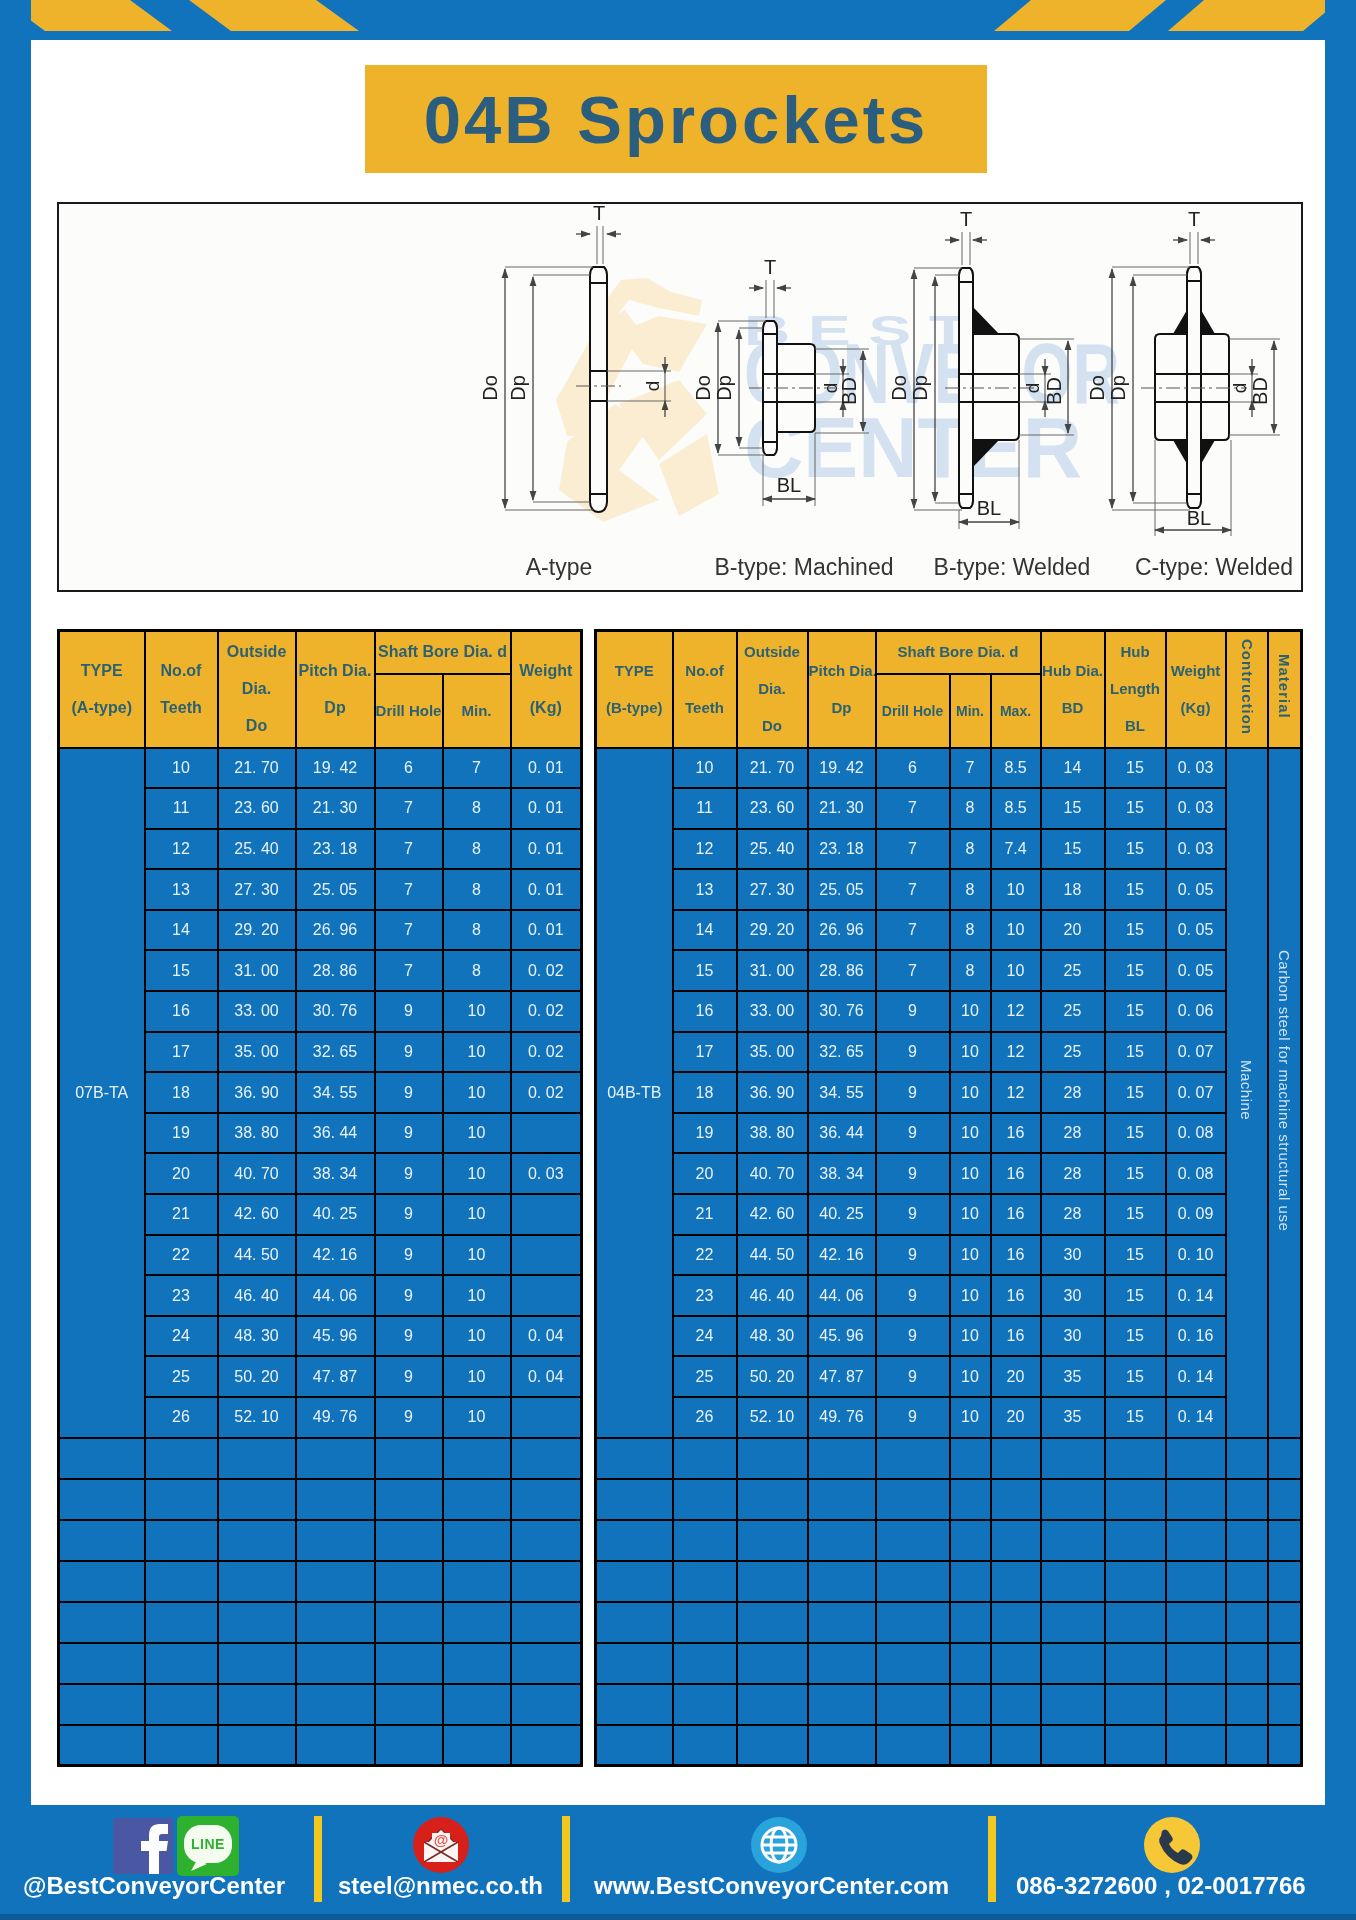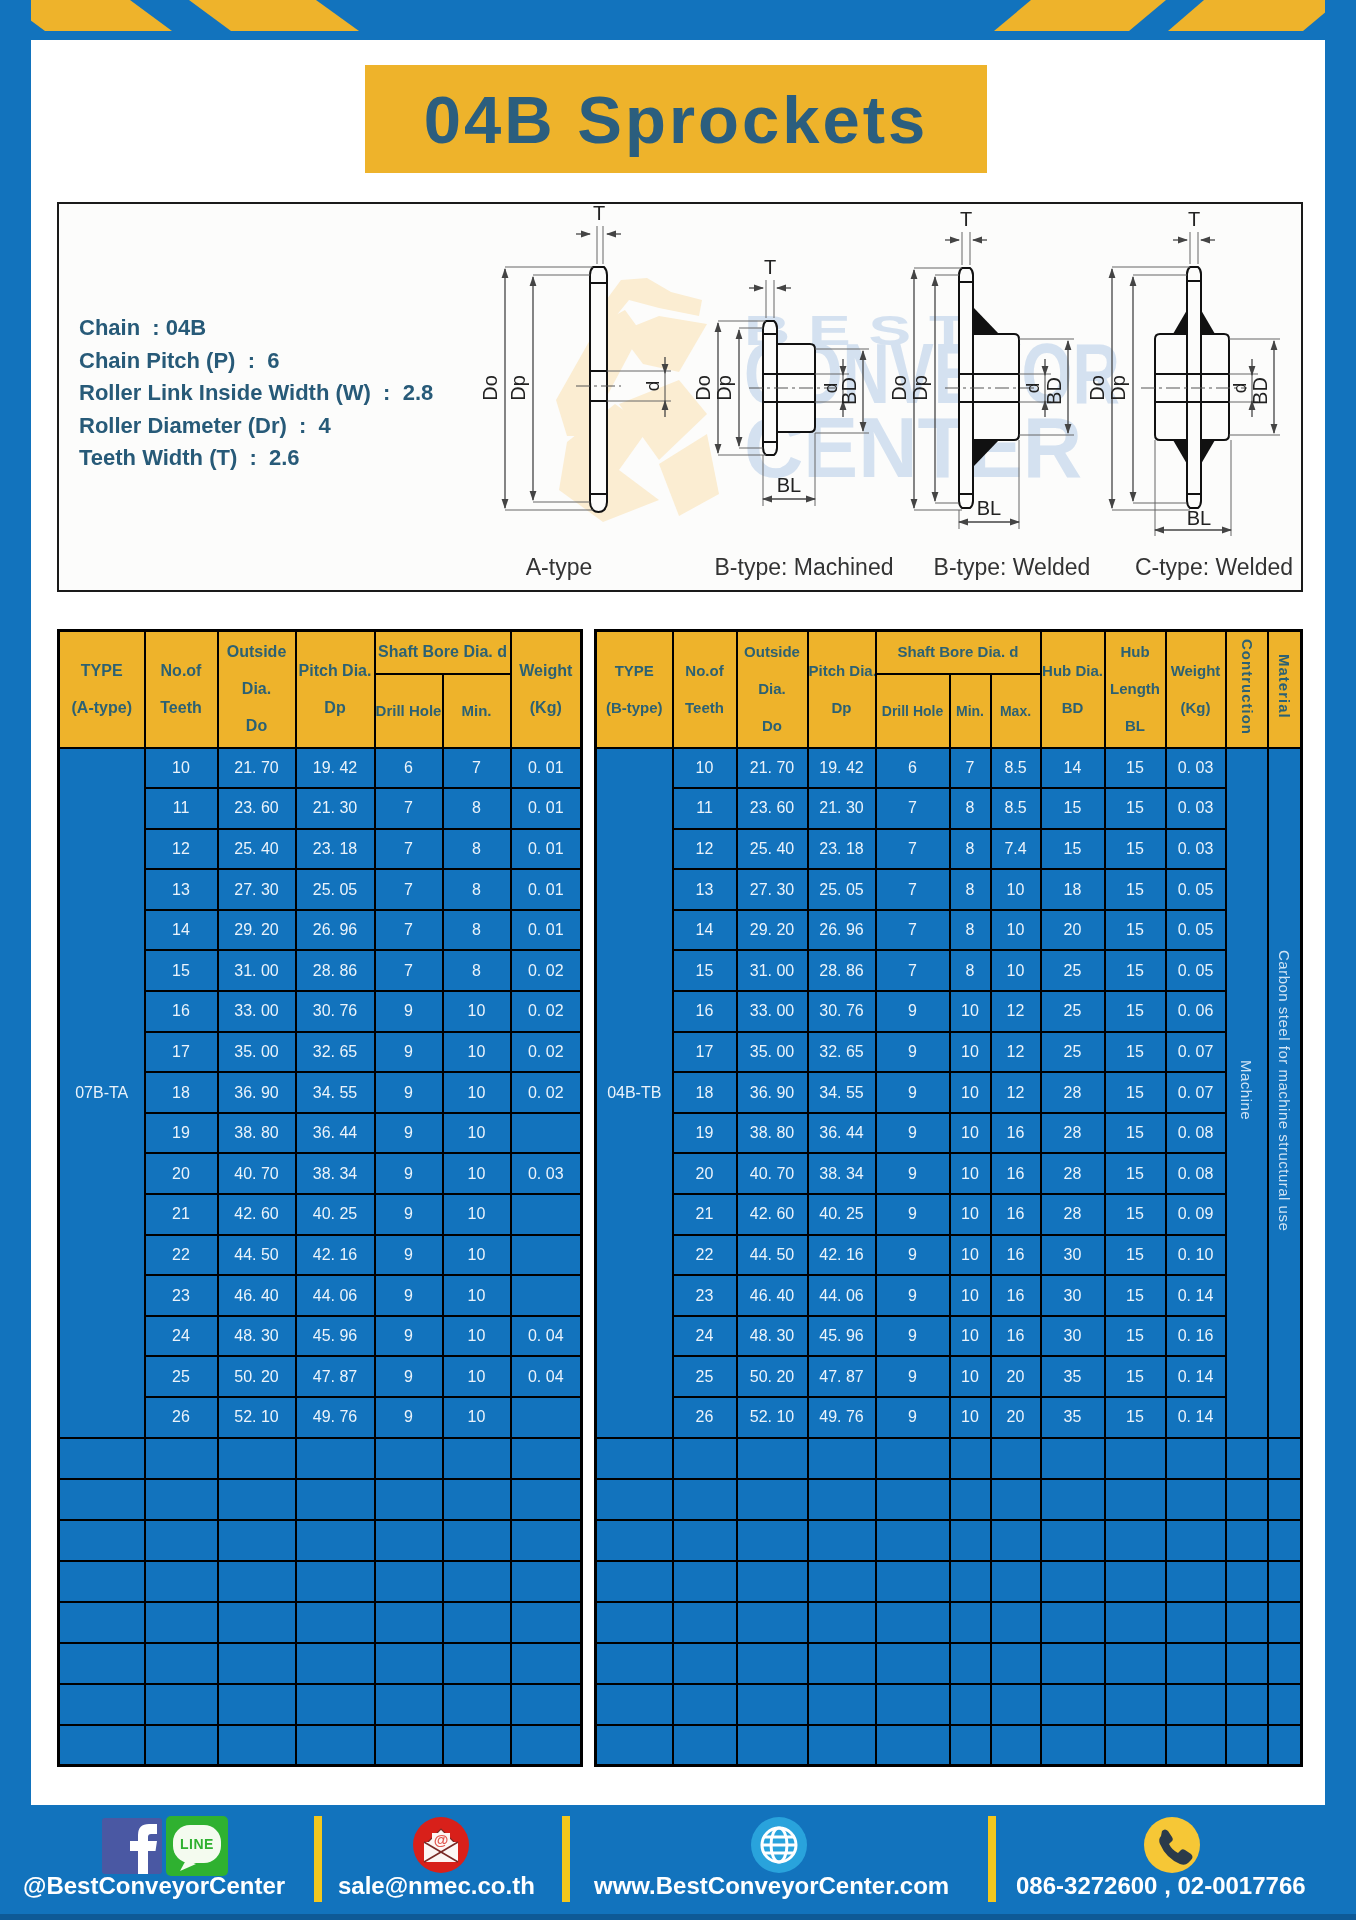--- a/index.html
+++ b/index.html
@@ -63,25 +63,20 @@
 <polygon points="560,200 620,176 648,210 600,256"></polygon>
 <polygon points="600,260 648,230 660,290 620,312"></polygon>
 </g>
 <g fill="#d4e1f0">
 <text x="685" y="141" font-size="43" font-weight="bold" letter-spacing="12" textLength="242" lengthAdjust="spacingAndGlyphs">BEST</text>
 <text x="685" y="199" font-size="86" font-weight="bold" textLength="376" lengthAdjust="spacingAndGlyphs">CONVEYOR</text>
 <text x="685" y="273" font-size="86" font-weight="bold" textLength="338" lengthAdjust="spacingAndGlyphs">CENTER</text>
 </g>
 </g>
 </svg>
-<div class="abs" id="spec">Chain  : 04B
-Chain Pitch (P)  :  6
-Roller Link Inside Width (W)  :  2.8
-Roller Diameter (Dr)  :  4
-Teeth Width (T)  :  2.6</div>
 <svg width="1242" height="386" style="position:absolute;left:0;top:0" viewBox="0 0 1242 386">
 
 <g>
  <path d="M534,63 h11 q3,3 3,8 v8 h-17 v-8 q0,-5 3,-8 z" stroke="#111" stroke-width="2" fill="#fcfcfb"></path>
  <rect x="531" y="79" width="17" height="211" stroke="#111" stroke-width="2" fill="#fcfcfb"></rect>
  <path d="M531,290 h17 v8 q0,5 -3,8 q-2,2 -5.5,2 q-3.5,0 -5.5,-2 q-3,-3 -3,-8 z" stroke="#111" stroke-width="2" fill="#fcfcfb"></path>
  <line x1="531" y1="167" x2="548" y2="167" stroke="#111" stroke-width="2"></line>
  <line x1="531" y1="197" x2="548" y2="197" stroke="#111" stroke-width="2"></line>
  <line x1="517" y1="182" x2="562" y2="182" stroke="#555" stroke-width="1" stroke-dasharray="14,4,3,4"></line>
  <line x1="538" y1="60" x2="538" y2="22" stroke="#666" stroke-width="1"></line>
@@ -793,40 +788,40 @@
         <td></td>
         <td></td>
         <td></td>
         <td></td>
         <td></td>
       </tr>
     </tbody>
   </table>
 <div class="abs" id="footer"></div>
 <div class="abs" id="footstrip"></div>
-<div class="fico" style="left:102px"><svg width="126" height="60" viewBox="0 0 126 60">
+<div class="fico" style="left:113px"><svg width="126" height="60" viewBox="0 0 126 60">
 <rect x="0" y="2" width="60" height="56" rx="3" fill="#4a58a3"></rect>
 <path d="M36,58 v-23 h-8 v-10 h8 v-6 q0,-11 11,-11 h8 v10 h-6 q-3,0 -3,3 v4 h9 l-1.5,10 H46 v23 z" fill="#fff"></path>
 <rect x="64" y="0" width="62" height="60" rx="5" fill="#2fb130"></rect>
 <rect x="71" y="9" width="48" height="38" rx="17" fill="#f4fbef"></rect>
 <path d="M84,44 l-6,11 l16,-7 z" fill="#f4fbef"></path>
 <text x="95" y="33" font-size="14" font-weight="bold" fill="#2fb130" text-anchor="middle" font-family="Liberation Sans" letter-spacing="0.5">LINE</text>
 </svg></div>
 <div class="ftxt" style="left:23px">@BestConveyorCenter</div>
 <div class="fsep" style="left:314px"></div>
 <div class="fico" style="left:412px"><svg width="58" height="58" viewBox="0 0 58 58">
 <circle cx="29" cy="29" r="28" fill="#d8201a"></circle>
 <path d="M15,27 L29,13 L43,27 z" fill="#fdf6f4" stroke="#7a2a26" stroke-width="1.2"></path>
 <path d="M20,17 h18 v14 h-18 z" fill="#fdf6f4"></path>
 <path d="M12,26 H46 V46 H12 z" fill="#fdf6f4"></path>
 <line x1="12" y1="26" x2="46" y2="46" stroke="#7a2a26" stroke-width="1.6"></line>
 <line x1="46" y1="26" x2="12" y2="46" stroke="#7a2a26" stroke-width="1.6"></line>
 <text x="29" y="29" font-size="15" font-weight="bold" fill="#e2574f" text-anchor="middle">@</text>
 </svg></div>
-<div class="ftxt" style="left:338px">sale@nmec.co.th</div>
+<div class="ftxt" style="left:338px">steel@nmec.co.th</div>
 <div class="fsep" style="left:562px"></div>
 <div class="fico" style="left:750px"><svg width="58" height="58" viewBox="0 0 58 58">
 <circle cx="29" cy="29" r="28" fill="#29a3dc"></circle>
 <circle cx="29" cy="29" r="17" fill="none" stroke="#fff" stroke-width="3"></circle>
 <ellipse cx="29" cy="29" rx="8" ry="17" fill="none" stroke="#fff" stroke-width="3"></ellipse>
 <line x1="12" y1="29" x2="46" y2="29" stroke="#fff" stroke-width="3"></line>
 <line x1="14" y1="21" x2="44" y2="21" stroke="#fff" stroke-width="3"></line>
 <line x1="14" y1="37" x2="44" y2="37" stroke="#fff" stroke-width="3"></line>
 </svg></div>
 <div class="ftxt" style="left:594px">www.BestConveyorCenter.com</div>

